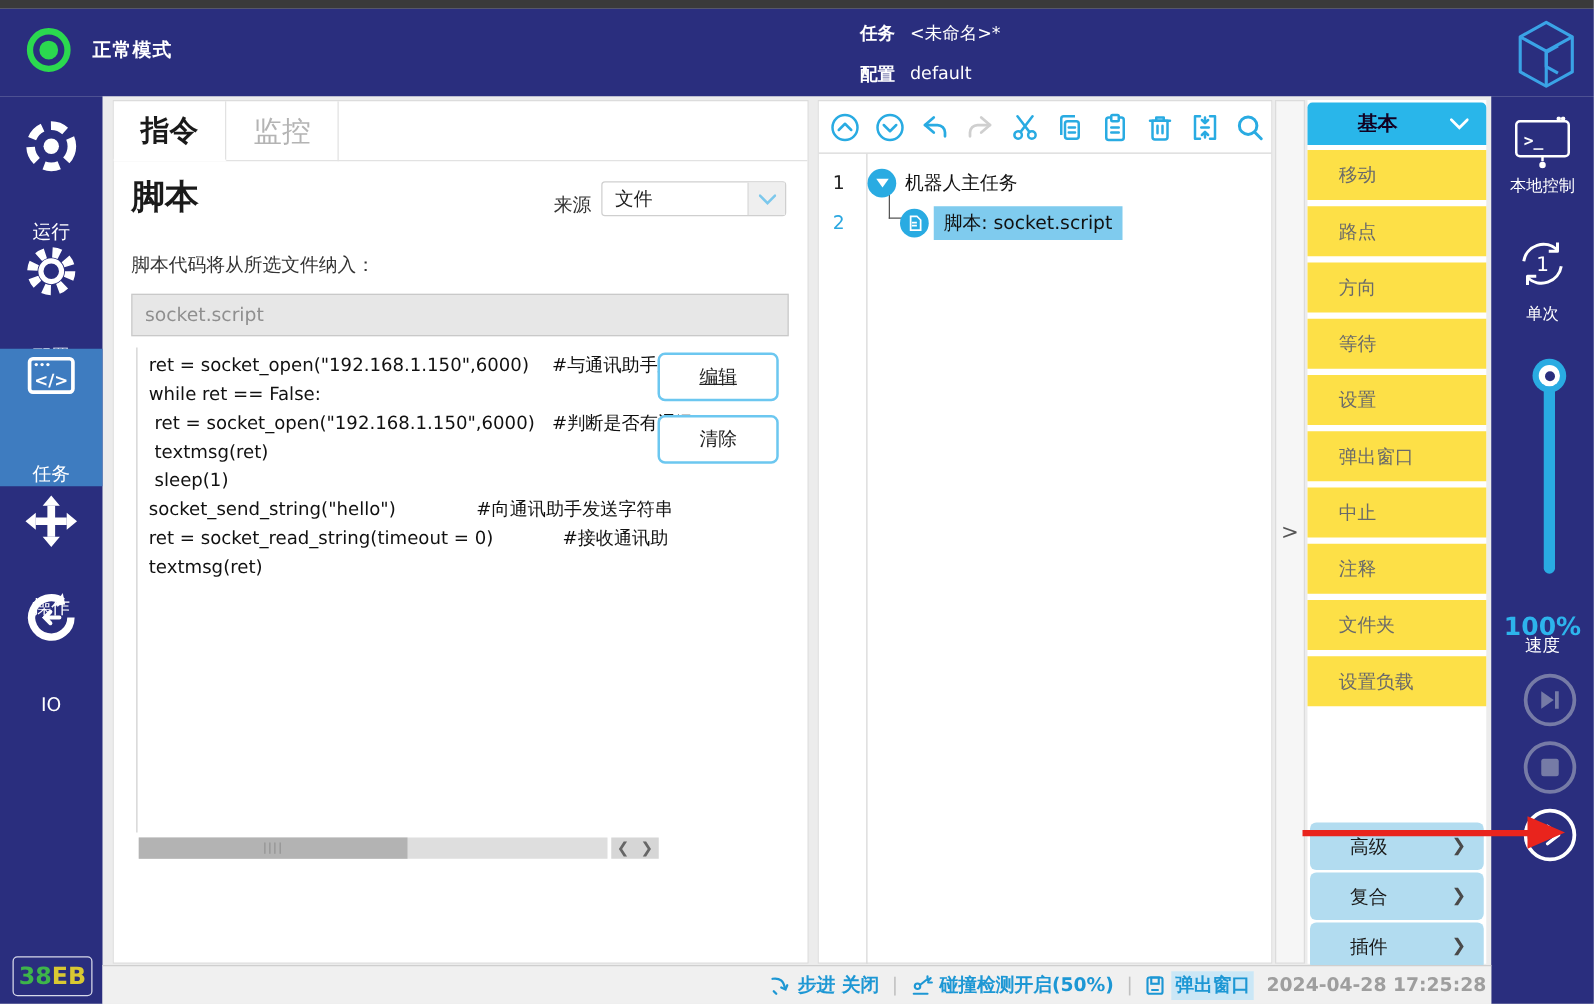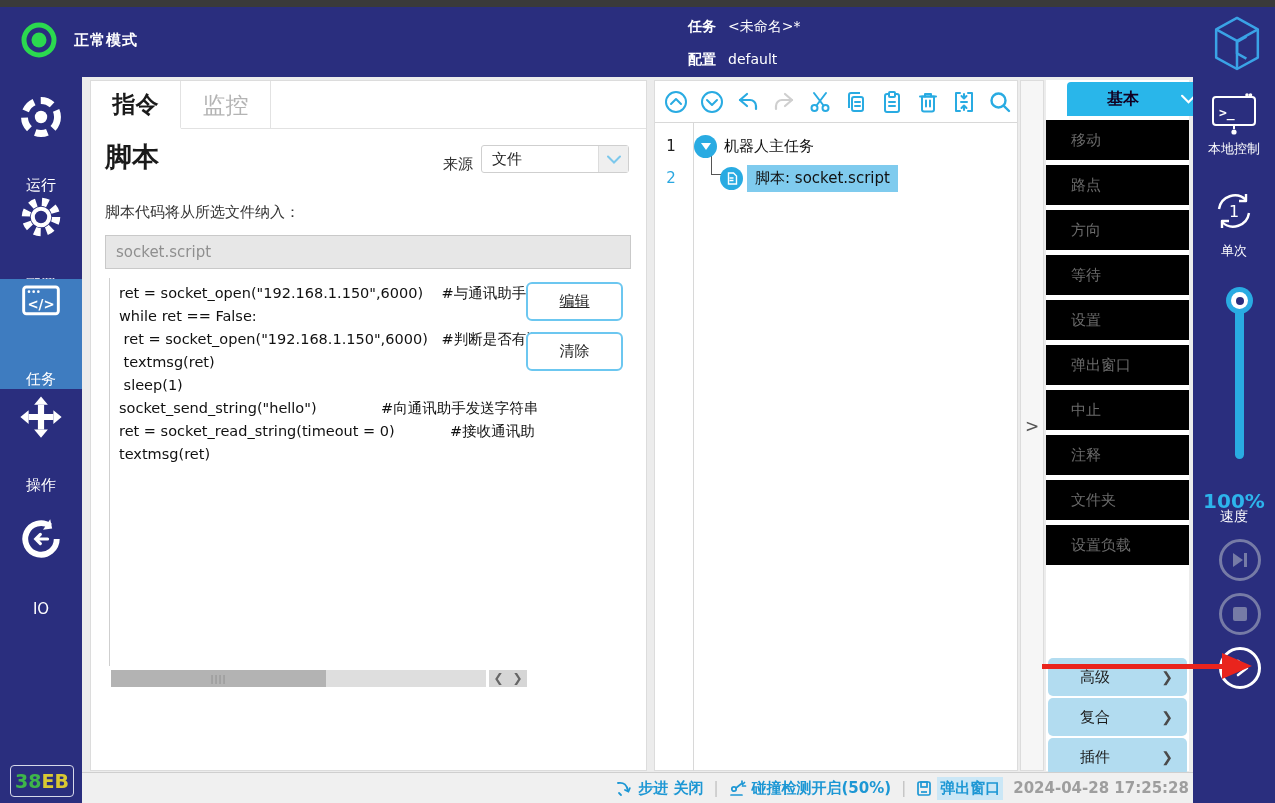--- a/index.html
+++ b/index.html
@@ -66,23 +66,23 @@
   .tnum { width:32px; text-align:center; font-size:15px; }
   .tnum.c1 { color:#222; } .tnum.c2 { color:#2aa7e0; }
   .node-dot { width:23px; height:23px; border-radius:50%; background:#29abe2; display:flex; align-items:center; justify-content:center; flex:none; }
   .tri-down { width:0; height:0; border-left:5px solid transparent; border-right:5px solid transparent; border-top:7px solid #fff; margin-top:1px; }
   .tlabel { font-size:15px; color:#111; margin-left:7px; }
   .tlabel.sel { background:#7fcbee; padding:4px 8px; margin-left:4px; }
   .connector { position:absolute; left:56px; top:74px; width:14px; height:20px; border-left:1px solid #555; border-bottom:1px solid #555; }
   .ind1 { margin-left:7px; } .ind2 { margin-left:33px; }
 
   
-  .pal-header { position:absolute; left:0; top:2px; width:143px; height:34px; background:#29b6ea; border-radius:4px 4px 0 0; display:flex; align-items:center; cursor:pointer;margin-left:21px; }
+  .pal-header { position:absolute; left:0; top:2px; width:143px; height:34px; background:#29b6ea; border-radius:4px 4px 0 0; display:flex; align-items:center; cursor:pointer; }
   .pal-header .lbl { font-size:16px; font-weight:bold; color:#102; margin-left:40px; flex:1; }
-  .pal-item { position:absolute; left:0; width:143px; height:40px; background:#000000; color:#6a6a6a; font-size:15px; display:flex; align-items:center; padding-left:25px; cursor:pointer; }
+  .pal-item { position:absolute; left:0; width:143px; height:40px; background:#fde047; color:#6a6a6a; font-size:15px; display:flex; align-items:center; padding-left:25px; cursor:pointer; }
   .pal-group { position:absolute; left:2px; width:139px; height:38px; background:#b2dcf0; border-radius:5px; color:#1a1a1a; font-size:15px; display:flex; align-items:center; padding-left:32px; cursor:pointer; }
   .pal-group .chev { position:absolute; right:14px; color:#4a4a4a; font-size:14px; }
 
   
   .rsb { position:absolute; left:1193px; top:77px; width:82px; height:726px; background:#2a2e7e; color:#fff; }
   .rsb .lbl { font-size:13px; text-align:center; width:100%; position:absolute; }
   .slider-track { position:absolute; left:42px; top:222px; width:9px; height:160px; background:#29abe2; border-radius:5px; cursor:pointer; }
   .slider-thumb { position:absolute; left:33px; top:210px; width:27px; height:27px; border-radius:50%; background:#29abe2; display:flex; align-items:center; justify-content:center; cursor:pointer; }
   .slider-thumb .inner { width:17px; height:17px; border-radius:50%; background:#fff; display:flex; align-items:center; justify-content:center; }
   .slider-thumb .hole { width:8px; height:8px; border-radius:50%; background:#2a2e7e; }
@@ -166,21 +166,21 @@
       </svg>
       <span class="lbl">任务</span>
     </div>
     <div class="lsb-item" style="top:318px">
       <svg width="44" height="44" viewBox="0 0 32 32">
         <path d="M16 1 l5 6 h-10 z M16 31 l-5 -6 h10 z M1 16 l6 -5 v10 z M31 16 l-6 -5 v10 z" fill="#fff"></path>
         <path d="M16 7 v18 M7 16 h18" stroke="#fff" stroke-width="4.5"></path>
       </svg>
       <span class="lbl">操作</span>
     </div>
-    <div class="lsb-item" style="top:441px">
+    <div class="lsb-item" style="top:396px">
       <svg width="42" height="42" viewBox="0 0 32 32">
         <path d="M28 16 a12 12 0 1 1 -5 -9.8" fill="none" stroke="#fff" stroke-width="4.5"></path>
         <path d="M23 1 l1.5 7 -7 1 z" fill="#fff"></path>
         <path d="M21 16 h-9 m3.5 -3.5 L12 16 l3.5 3.5" fill="none" stroke="#fff" stroke-width="2.4" stroke-linecap="round"></path>
       </svg>
       <span class="lbl">IO</span>
     </div>
     <div class="badge">
       <span class="g">38</span>
         <span class="y">EB</span>

